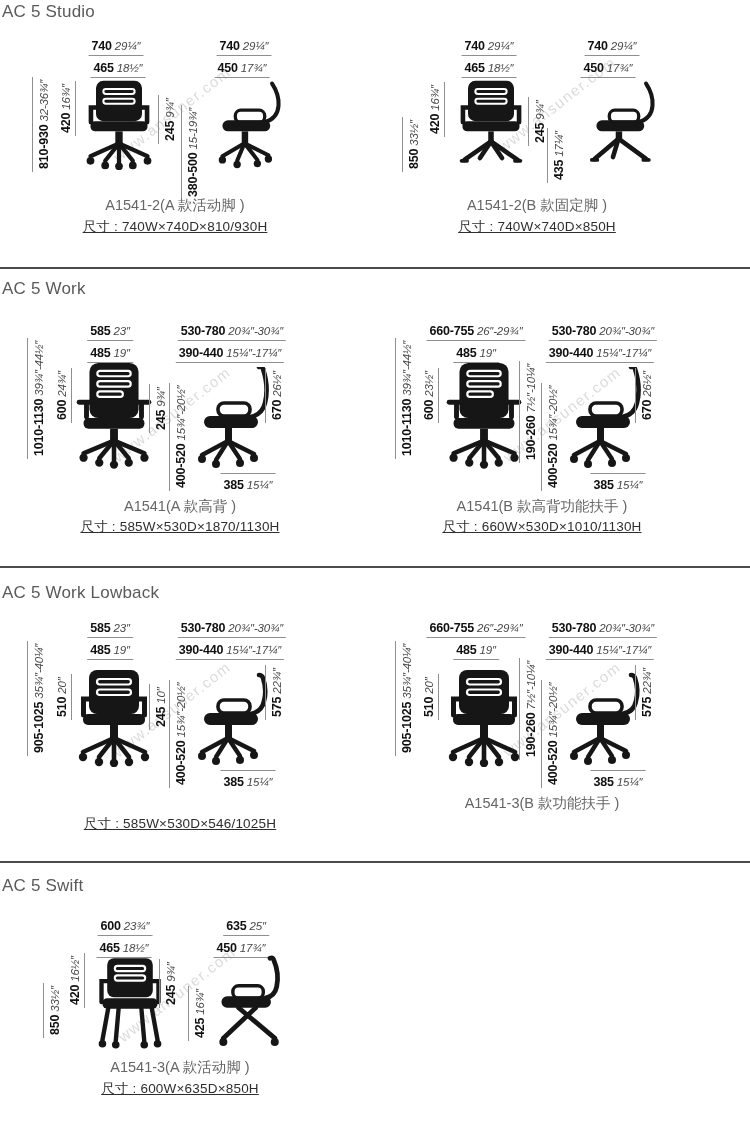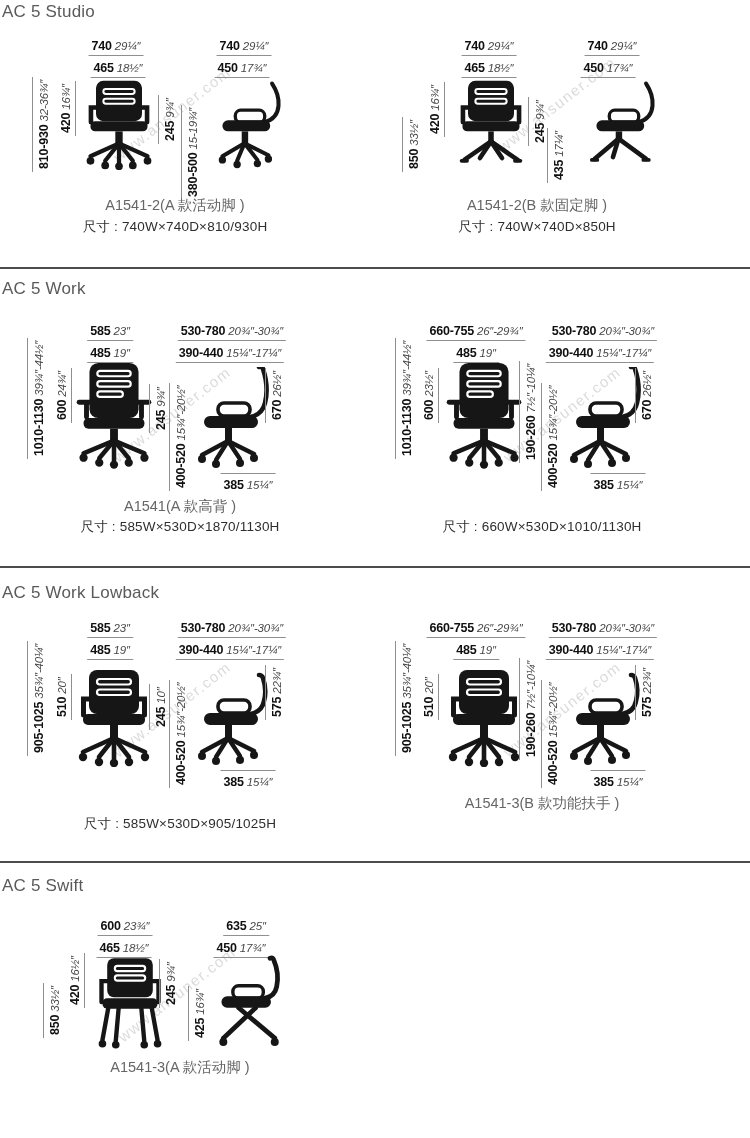--- a/index.html
+++ b/index.html
@@ -12,21 +12,21 @@
   .under{border-bottom:1.4px solid #8f8f8f;text-align:center;}
   .over{border-top:1.4px solid #8f8f8f;padding-top:1px;}
   .vlab{position:absolute;}
   .vrot{position:absolute;left:16px;bottom:0;transform-origin:0 100%;transform:rotate(-90deg);
         white-space:nowrap;padding:1px 3px 1px 3px;}
   .l-left{border-top:1.4px solid #8f8f8f;}
   .l-right{border-bottom:1.4px solid #8f8f8f;}
   .mm{font-weight:700;font-size:12.5px;color:#101010;letter-spacing:-.2px;}
   .in{font-style:italic;font-size:11.5px;color:#474747;margin-left:3px;letter-spacing:-.2px;}
   .cap{position:absolute;left:0;right:0;text-align:center;font-size:14.5px;color:#666;}
-  .size{position:absolute;left:0;right:0;text-align:center;font-size:13.5px;color:#2e2e2e;letter-spacing:.2px;}
+  .size{position:absolute;left:0;right:0;text-align:center;font-size:13.5px;color:#2e2e2e;letter-spacing:.2px;text-decoration:underline;}
   .chair{position:absolute;fill:#161616;}
   .wm{position:absolute;transform:rotate(-38deg);transform-origin:0 50%;font-size:15px;color:#bdbdbd;
       opacity:.55;letter-spacing:1.5px;white-space:nowrap;}
 </style>
 </head>
 <body>
 
 <div id="page">
 
   <svg width="0" height="0" style="position:absolute">
@@ -315,20 +315,21 @@
       </div>
     <div class="hlab under" style="left:211px;top:6px"><span class="mm">530-780</span><span class="in">20¾″-30¾″</span></div>
     <div class="hlab under" style="left:208px;top:28px"><span class="mm">390-440</span><span class="in">15¼″-17¼″</span></div>
     <svg class="chair" style="left:174px;top:52px;width:84px;height:104px">
         <use href="#s-high"></use>
       </svg>
     <div class="vlab" style="left:248px;top:50px;height:58px">
         <div class="vrot l-left"><span class="mm">670</span><span class="in">26½″</span></div>
       </div>
     <div class="hlab over" style="left:226px;top:158px"><span class="mm">385</span><span class="in">15¼″</span></div>
+    <div class="cap" style="top:182px">A1541(B 款高背功能扶手 )</div>
     <div class="size" style="top:203px">尺寸 : 660W×530D×1010/1130H</div>
   </div>
 
   <div class="panel" style="left:30px;top:612px;width:300px;height:228px">
     <div class="hlab under" style="left:80px;top:6px"><span class="mm">585</span><span class="in">23″</span></div>
     <div class="hlab under" style="left:80px;top:28px"><span class="mm">485</span><span class="in">19″</span></div>
     <div class="vlab" style="left:2px;top:36px;height:108px">
         <div class="vrot l-left"><span class="mm">905-1025</span><span class="in">35¾″-40¼″</span></div>
       </div>
     <div class="vlab" style="left:26px;top:52px;height:56px">
@@ -345,21 +346,21 @@
       </div>
     <div class="hlab under" style="left:202px;top:6px"><span class="mm">530-780</span><span class="in">20¾″-30¾″</span></div>
     <div class="hlab under" style="left:200px;top:28px"><span class="mm">390-440</span><span class="in">15¼″-17¼″</span></div>
     <svg class="chair" style="left:164px;top:52px;width:84px;height:104px">
         <use href="#s-low"></use>
       </svg>
     <div class="vlab" style="left:240px;top:56px;height:52px">
         <div class="vrot l-left"><span class="mm">575</span><span class="in">22¾″</span></div>
       </div>
     <div class="hlab over" style="left:218px;top:158px"><span class="mm">385</span><span class="in">15¼″</span></div>
-    <div class="size" style="top:203px">尺寸 : 585W×530D×905/1025H</div>
+    <div class="size" style="top:203px">尺寸 : 585W×530D×546/1025H</div>
   </div>
 
   <div class="panel" style="left:392px;top:612px;width:300px;height:228px">
     <div class="hlab under" style="left:84px;top:6px"><span class="mm">660-755</span><span class="in">26″-29¾″</span></div>
     <div class="hlab under" style="left:84px;top:28px"><span class="mm">485</span><span class="in">19″</span></div>
     <div class="vlab" style="left:8px;top:36px;height:108px">
         <div class="vrot l-left"><span class="mm">905-1025</span><span class="in">35¾″-40¼″</span></div>
       </div>
     <div class="vlab" style="left:31px;top:52px;height:56px">
         <div class="vrot l-right"><span class="mm">510</span><span class="in">20″</span></div>
@@ -402,15 +403,16 @@
       </div>
     <div class="vlab" style="left:153px;top:85px;height:48px">
         <div class="vrot l-left"><span class="mm">425</span><span class="in">16¾″</span></div>
       </div>
     <div class="hlab under" style="left:206px;top:8px"><span class="mm">635</span><span class="in">25″</span></div>
     <div class="hlab under" style="left:201px;top:30px"><span class="mm">450</span><span class="in">17¾″</span></div>
     <svg class="chair" style="left:170px;top:46px;width:80px;height:96px">
         <use href="#s-swift"></use>
       </svg>
     <div class="cap" style="top:150px">A1541-3(A 款活动脚 )</div>
+    <div class="size" style="top:172px">尺寸 : 600W×635D×850H</div>
   </div>
 
 </div>
 
 </body></html>

